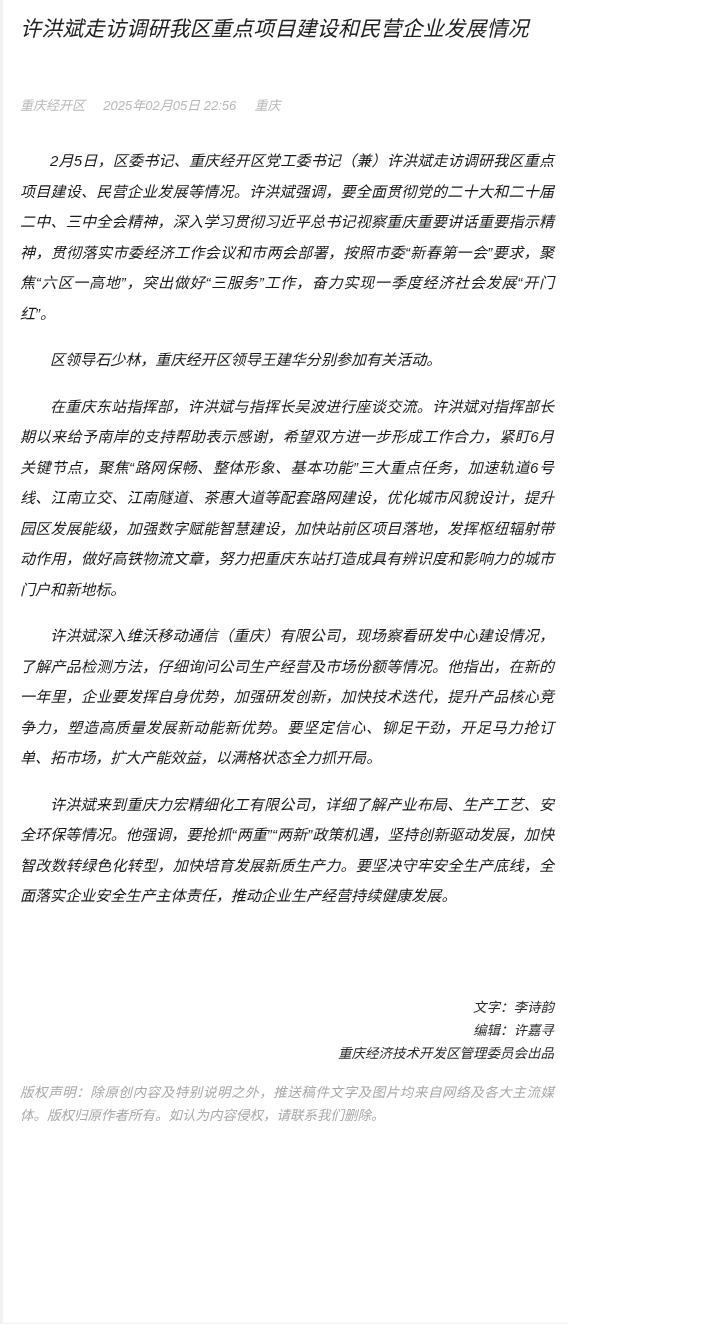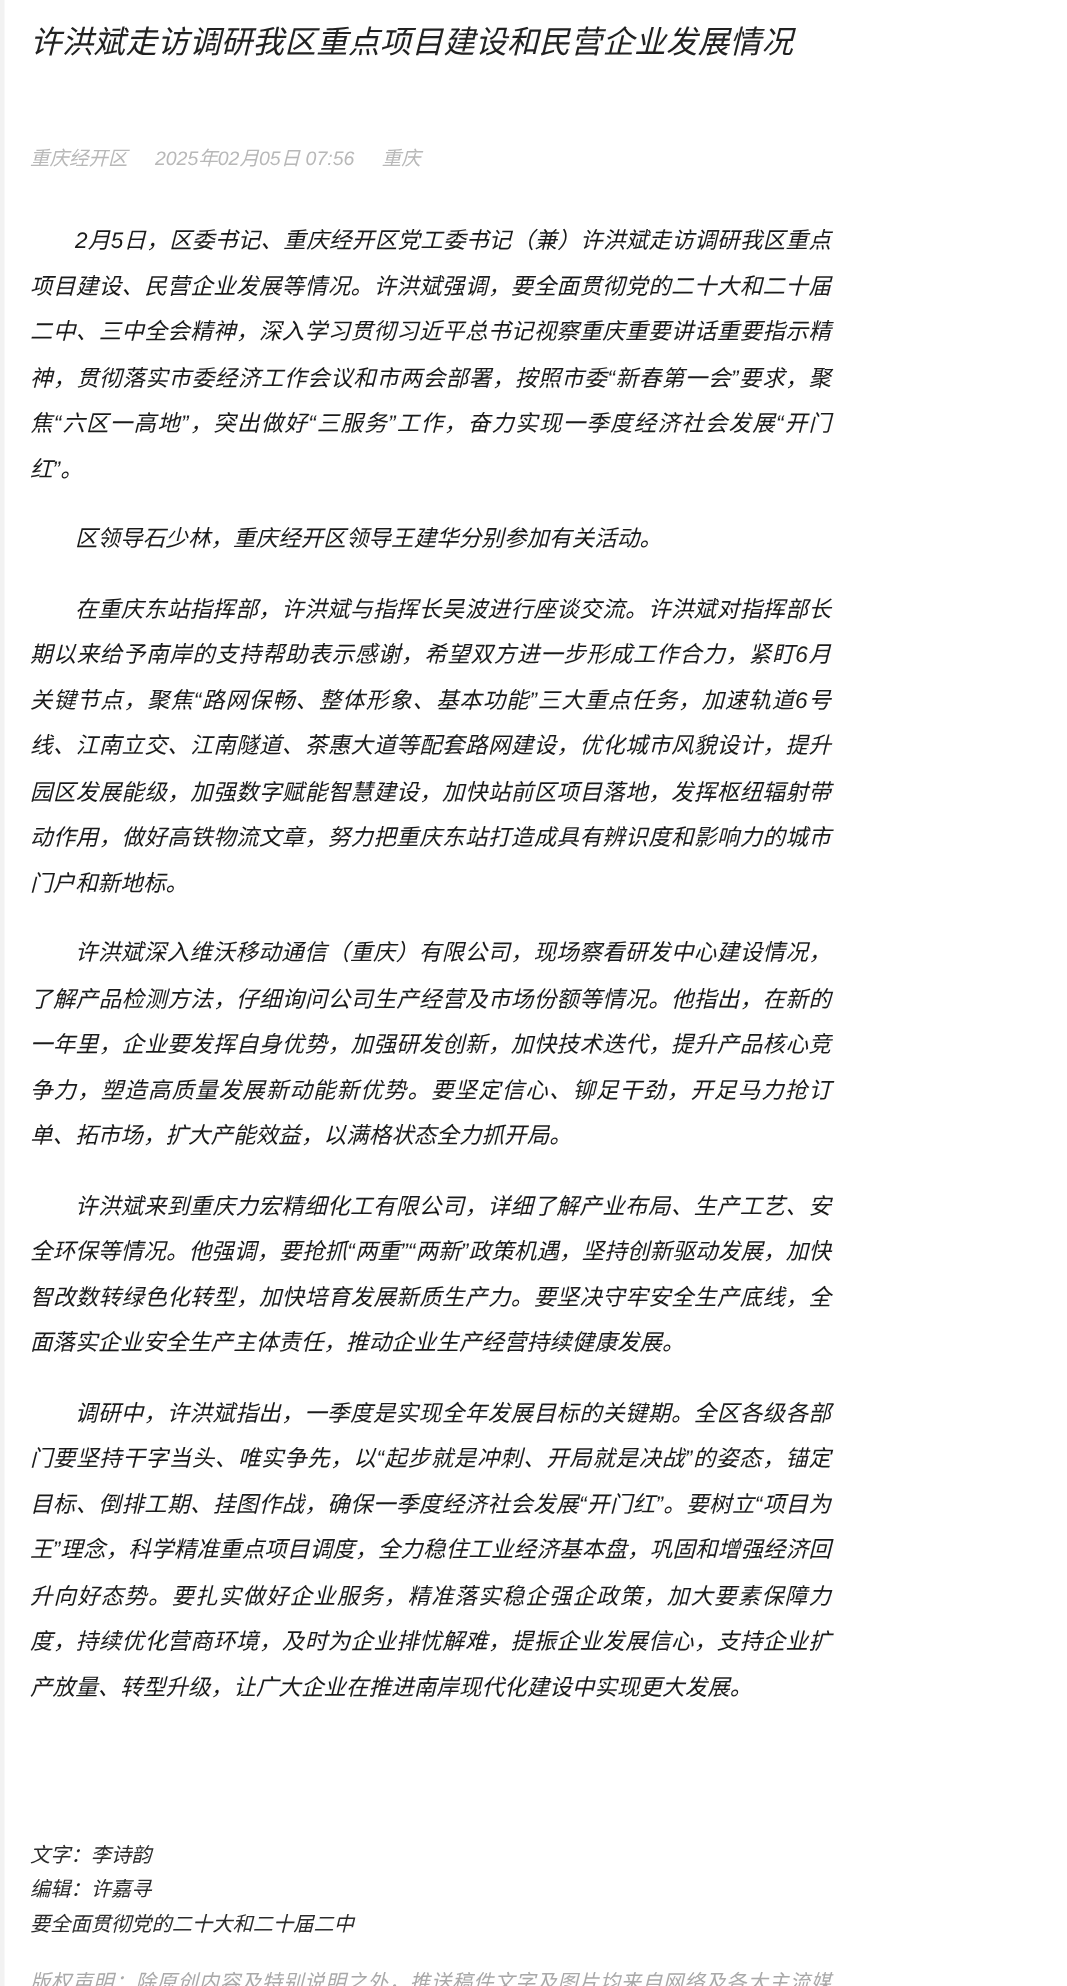--- a/index.html
+++ b/index.html
@@ -80,20 +80,21 @@
 
   
   .credits {
     margin-top: 84px;
     font-size: 13.5px;
     line-height: 23px;
     color: #2b2b2b;
   }
   .credits div {
     white-space: nowrap;
+    text-align: right;
   }
 
   
   .copyright {
     margin-top: 16px;
     padding-bottom: 26px;
     font-size: 13.5px;
     line-height: 23px;
     color: #a9a9a9;
     text-align: justify;
@@ -104,36 +105,35 @@
 <body>
 
 <div id="page">
   <div class="inner">
 
     <h1 class="article-title">许洪斌走访调研我区重点项目建设和民营企业发展情况</h1>
 
     <div class="meta-row">
       <span class="meta-item">重庆经开区</span>
       <span class="meta-gap"></span>
-      <span class="meta-item">2025年02月05日 07:56</span>
+      <span class="meta-item">2025年02月05日 22:56</span>
       <span class="meta-gap"></span>
       <span class="meta-item">重庆</span>
     </div>
 
     <div class="article-body">
       <p>2月5日，区委书记、重庆经开区党工委书记（兼）许洪斌走访调研我区重点项目建设、民营企业发展等情况。许洪斌强调，要全面贯彻党的二十大和二十届二中、三中全会精神，深入学习贯彻习近平总书记视察重庆重要讲话重要指示精神，贯彻落实市委经济工作会议和市两会部署，按照市委“新春第一会”要求，聚焦“六区一高地”，突出做好“三服务”工作，奋力实现一季度经济社会发展“开门红”。</p>
       <p>区领导石少林，重庆经开区领导王建华分别参加有关活动。</p>
       <p>在重庆东站指挥部，许洪斌与指挥长吴波进行座谈交流。许洪斌对指挥部长期以来给予南岸的支持帮助表示感谢，希望双方进一步形成工作合力，紧盯6月关键节点，聚焦“路网保畅、整体形象、基本功能”三大重点任务，加速轨道6号线、江南立交、江南隧道、茶惠大道等配套路网建设，优化城市风貌设计，提升园区发展能级，加强数字赋能智慧建设，加快站前区项目落地，发挥枢纽辐射带动作用，做好高铁物流文章，努力把重庆东站打造成具有辨识度和影响力的城市门户和新地标。</p>
       <p>许洪斌深入维沃移动通信（重庆）有限公司，现场察看研发中心建设情况，了解产品检测方法，仔细询问公司生产经营及市场份额等情况。他指出，在新的一年里，企业要发挥自身优势，加强研发创新，加快技术迭代，提升产品核心竞争力，塑造高质量发展新动能新优势。要坚定信心、铆足干劲，开足马力抢订单、拓市场，扩大产能效益，以满格状态全力抓开局。</p>
       <p>许洪斌来到重庆力宏精细化工有限公司，详细了解产业布局、生产工艺、安全环保等情况。他强调，要抢抓“两重”“两新”政策机遇，坚持创新驱动发展，加快智改数转绿色化转型，加快培育发展新质生产力。要坚决守牢安全生产底线，全面落实企业安全生产主体责任，推动企业生产经营持续健康发展。</p>
-      <p>调研中，许洪斌指出，一季度是实现全年发展目标的关键期。全区各级各部门要坚持干字当头、唯实争先，以“起步就是冲刺、开局就是决战”的姿态，锚定目标、倒排工期、挂图作战，确保一季度经济社会发展“开门红”。要树立“项目为王”理念，科学精准重点项目调度，全力稳住工业经济基本盘，巩固和增强经济回升向好态势。要扎实做好企业服务，精准落实稳企强企政策，加大要素保障力度，持续优化营商环境，及时为企业排忧解难，提振企业发展信心，支持企业扩产放量、转型升级，让广大企业在推进南岸现代化建设中实现更大发展。</p>
     </div>
 
     <div class="credits">
       <div>文字：李诗韵</div>
       <div>编辑：许嘉寻</div>
-      <div>要全面贯彻党的二十大和二十届二中</div>
+      <div>重庆经济技术开发区管理委员会出品</div>
     </div>
 
     <div class="copyright">版权声明：除原创内容及特别说明之外，推送稿件文字及图片均来自网络及各大主流媒体。版权归原作者所有。如认为内容侵权，请联系我们删除。</div>
 
   </div>
 </div>
 
 </body></html>

